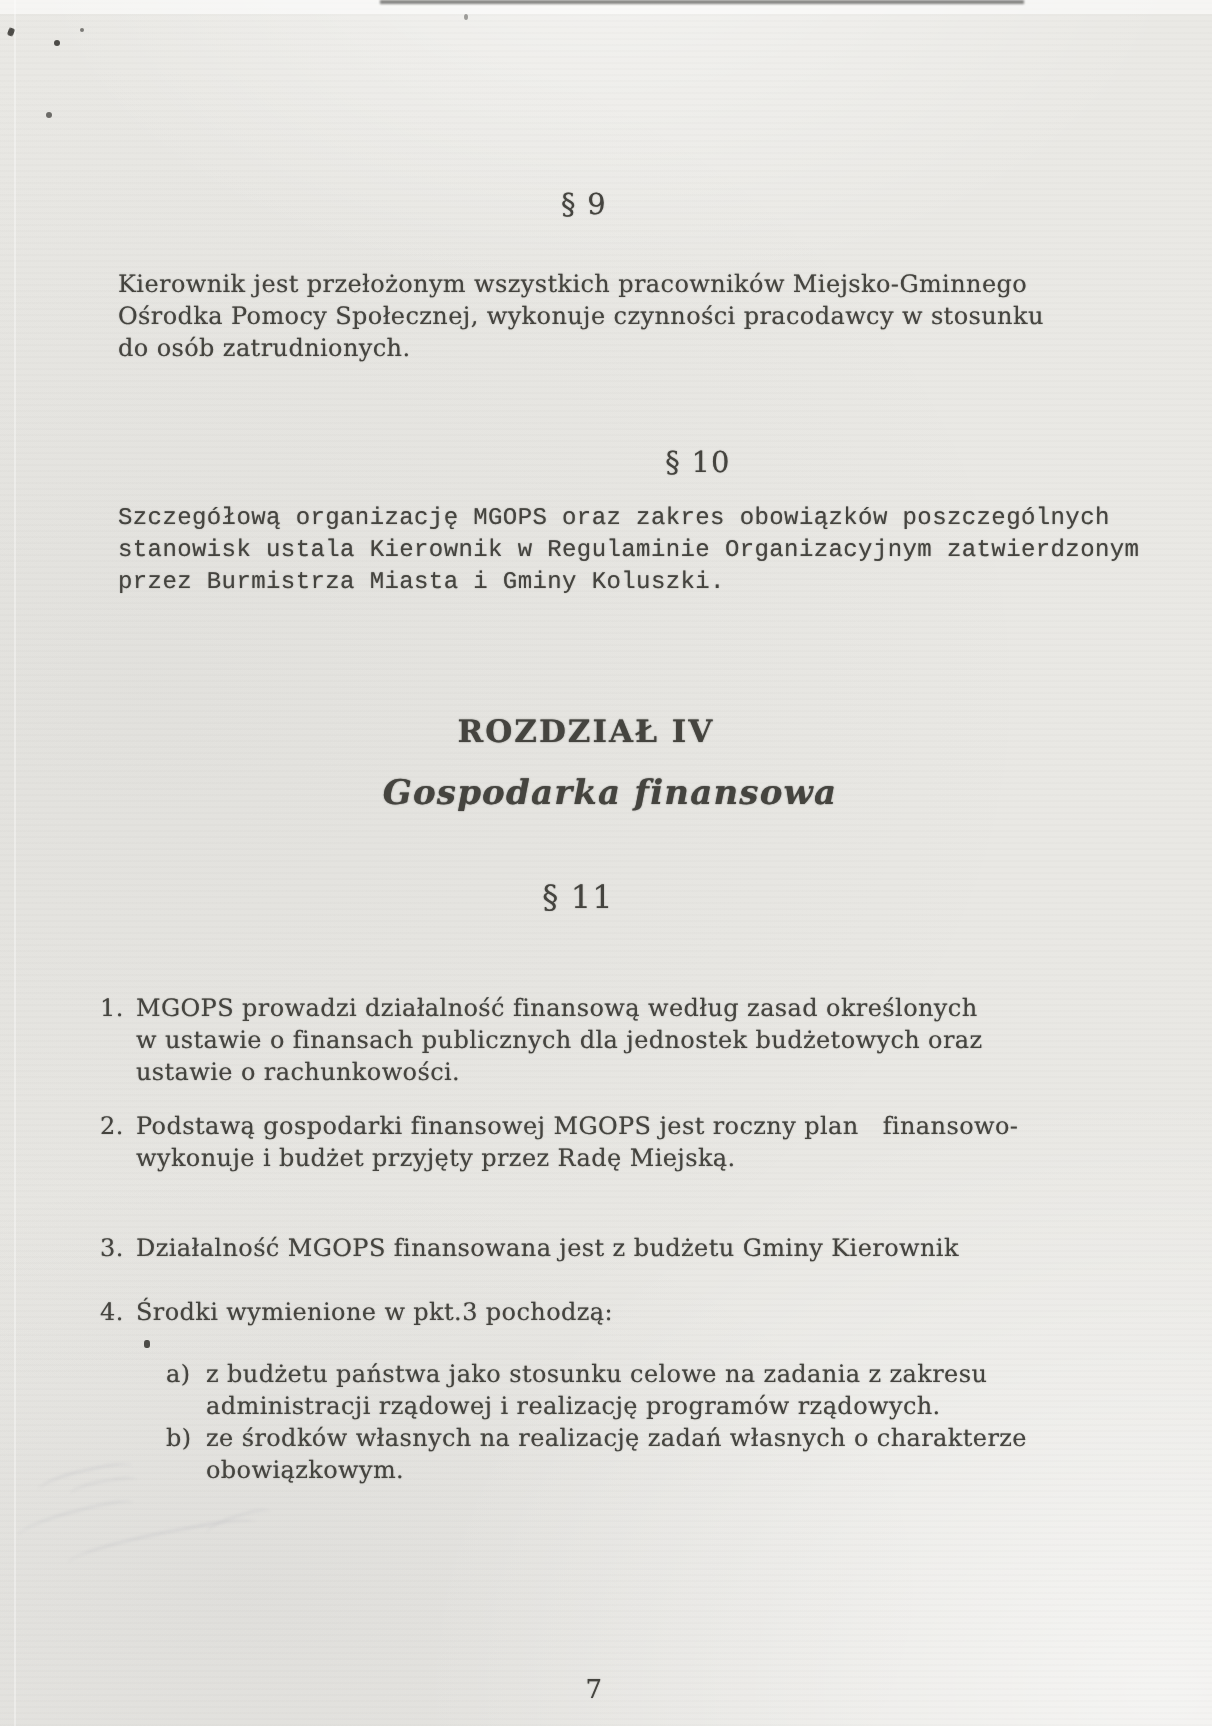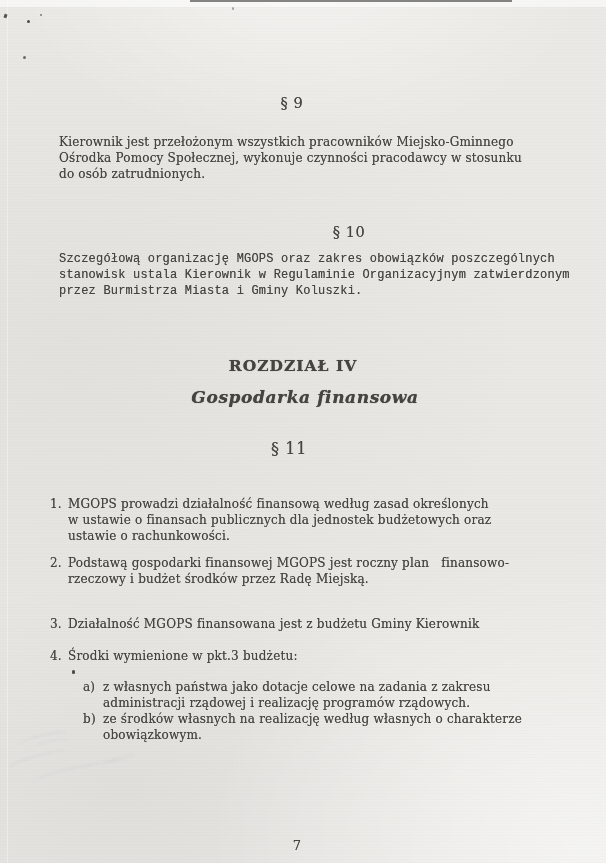--- a/index.html
+++ b/index.html
@@ -109,39 +109,39 @@
 
   <div class="txt li li1">
     <span class="marker">1.</span>
     <span class="body">MGOPS prowadzi działalność finansową według zasad określonych
 w ustawie o finansach publicznych dla jednostek budżetowych oraz
 ustawie o rachunkowości.</span>
   </div>
   <div class="txt li li2">
     <span class="marker">2.</span>
     <span class="body">Podstawą gospodarki finansowej MGOPS jest roczny plan   finansowo-
-rzeczowy i budżet środków przez Radę Miejską.</span>
+wykonuje i budżet przyjęty przez Radę Miejską.</span>
   </div>
   <div class="txt li li3">
     <span class="marker">3.</span>
     <span class="body">Działalność MGOPS finansowana jest z budżetu Gminy Kierownik</span>
   </div>
   <div class="txt li li4">
     <span class="marker">4.</span>
-    <span class="body">Środki wymienione w pkt.3 budżetu:</span>
+    <span class="body">Środki wymienione w pkt.3 pochodzą:</span>
   </div>
 
   <div class="txt sub subA">
     <span class="marker">a)</span>
-    <span class="body">z własnych państwa jako dotacje celowe na zadania z zakresu
+    <span class="body">z budżetu państwa jako stosunku celowe na zadania z zakresu
 administracji rządowej i realizację programów rządowych.</span>
   </div>
   <div class="txt sub subB">
     <span class="marker">b)</span>
-    <span class="body">ze środków własnych na realizację według własnych o charakterze
+    <span class="body">ze środków własnych na realizację zadań własnych o charakterze
 obowiązkowym.</span>
   </div>
 
   <div class="handwriting">
     <div class="stroke k1"></div>
     <div class="stroke k2"></div>
     <div class="stroke k3"></div>
     <div class="stroke k4"></div>
     <div class="stroke k5"></div>
   </div>

